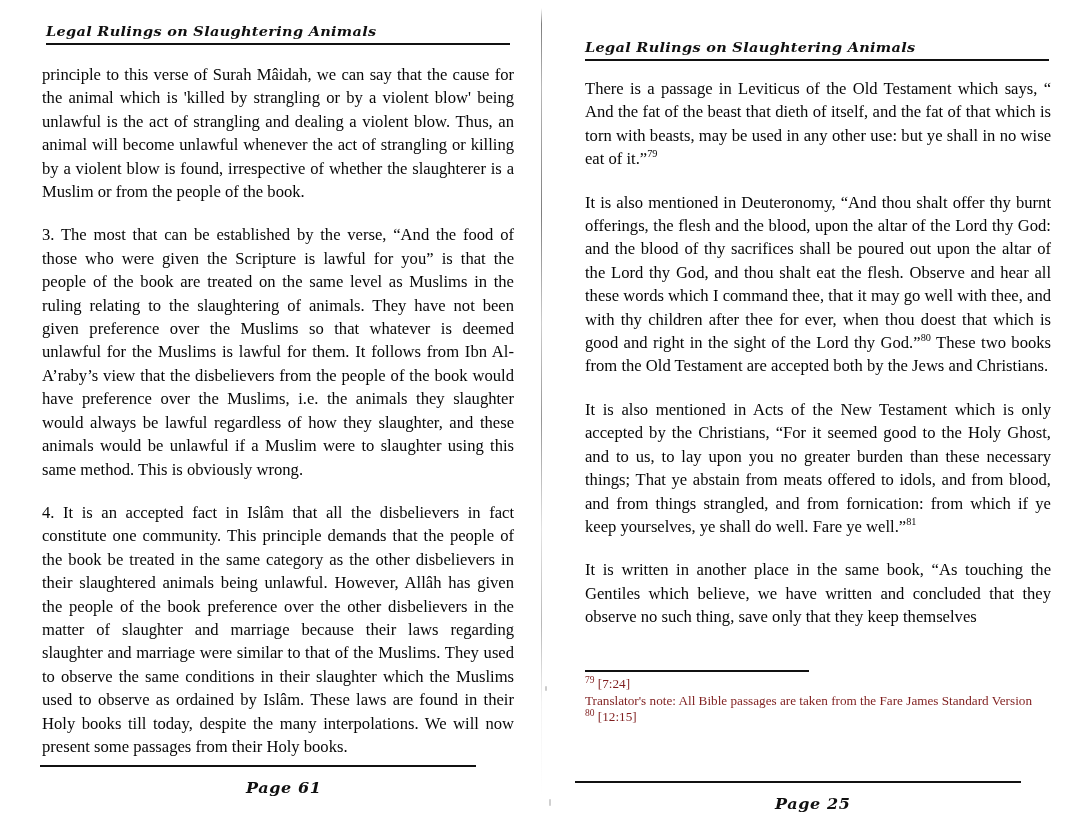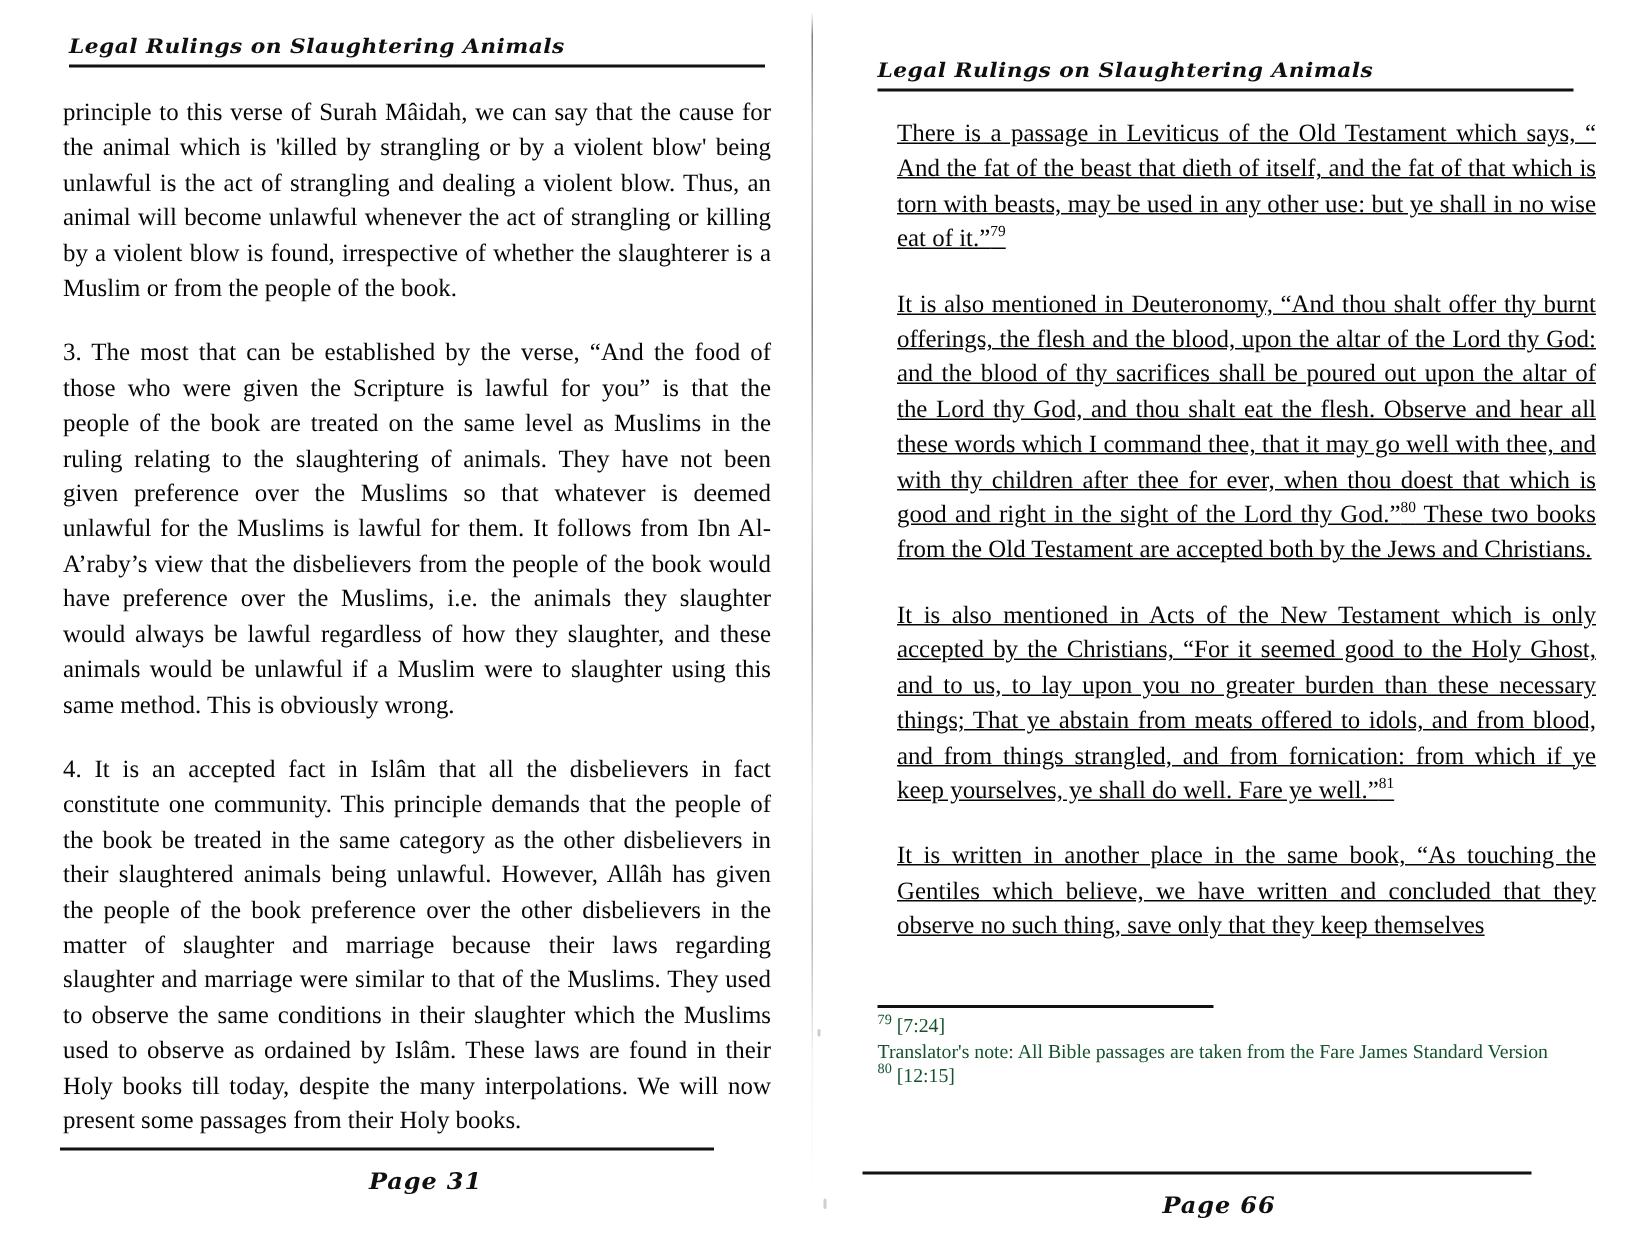--- a/index.html
+++ b/index.html
@@ -104,21 +104,21 @@
     vertical-align: super;
     line-height: 0;
   }
 
   
   .footnotes {
     position: absolute;
     font-size: 13.2px;
     line-height: 16.6px;
     text-align: justify;
-    color: #14532d;
+    color: #7f1d1d;
   }
   .footnotes .fn {
     margin: 0;
     text-align: justify;
   }
   .footnotes .fn sup {
     font-size: 0.72em;
   }
 
   
@@ -151,37 +151,37 @@
     <div class="runhead" style="left:46px; top:22px;">Legal Rulings on Slaughtering Animals</div>
     <div class="rule" style="left:46px; top:43px; width:464px; height:2px;"></div>
 
     <div class="col" style="left:42px; top:63px; width:472px;">
       <p>principle to this verse of Surah Mâidah, we can say that the cause for the animal which is 'killed by strangling or by a violent blow' being unlawful is the act of strangling and dealing a violent blow. Thus, an animal will become unlawful whenever the act of strangling or killing by a violent blow is found, irrespective of whether the slaughterer is a Muslim or from the people of the book.</p>
       <p>3. The most that can be established by the verse, “And the food of those who were given the Scripture is lawful for you” is that the people of the book are treated on the same level as Muslims in the ruling relating to the slaughtering of animals. They have not been given preference over the Muslims so that whatever is deemed unlawful for the Muslims is lawful for them. It follows from Ibn Al-A’raby’s view that the disbelievers from the people of the book would have preference over the Muslims, i.e. the animals they slaughter would always be lawful regardless of how they slaughter, and these animals would be unlawful if a Muslim were to slaughter using this same method. This is obviously wrong.</p>
       <p>4. It is an accepted fact in Islâm that all the disbelievers in fact constitute one community. This principle demands that the people of the book be treated in the same category as the other disbelievers in their slaughtered animals being unlawful. However, Allâh has given the people of the book preference over the other disbelievers in the matter of slaughter and marriage because their laws regarding slaughter and marriage were similar to that of the Muslims. They used to observe the same conditions in their slaughter which the Muslims used to observe as ordained by Islâm. These laws are found in their Holy books till today, despite the many interpolations. We will now present some passages from their Holy books.</p>
     </div>
 
     <div class="rule" style="left:40px; top:765px; width:436px; height:2px;"></div>
-    <div class="pagenum" style="left:246px; top:778px;">Page 31</div>
+    <div class="pagenum" style="left:246px; top:778px;">Page 61</div>
 
     <div class="speck" style="left:303px; top:789px; width:3px; height:4px; opacity:.45;"></div>
   </div>
 
   <div class="gutter">
     <div class="gline"></div>
     <div class="gmark" style="left:5px; top:686px; opacity:.5;"></div>
     <div class="gmark" style="left:9px; top:799px; height:7px; opacity:.45;"></div>
   </div>
 
   <div class="page page-right">
 
     <div class="runhead" style="left:42px; top:38px;">Legal Rulings on Slaughtering Animals</div>
     <div class="rule" style="left:42px; top:59px; width:464px; height:2px;"></div>
 
-    <div class="col" style="left:55px; top:77px; width:466px;text-decoration:underline;">
+    <div class="col" style="left:42px; top:77px; width:466px;">
 
       <p>
         <span>There is a passage in Leviticus of the Old Testament which says, “ And the fat of the beast that dieth of itself, and the fat of that which is torn with beasts, may be used in any other use: but ye shall in no wise eat of it.”</span><sup>79</sup><span></span>
       </p>
 
       <p>
         <span>It is also mentioned in Deuteronomy, “And thou shalt offer thy burnt offerings, the flesh and the blood, upon the altar of the Lord thy God: and the blood of thy sacrifices shall be poured out upon the altar of the Lord thy God, and thou shalt eat the flesh. Observe and hear all these words which I command thee, that it may go well with thee, and with thy children after thee for ever, when thou doest that which is good and right in the sight of the Lord thy God.”</span><sup>80</sup><span> These two books from the Old Testament are accepted both by the Jews and Christians.</span>
       </p>
 
       <p>
@@ -203,16 +203,16 @@
       <p class="fn">
         <span>Translator's note: All Bible passages are taken from the Fare James Standard Version</span>
       </p>
       <p class="fn">
         <sup>80</sup>
         <span>[12:15]</span>
       </p>
     </div>
 
     <div class="rule" style="left:32px; top:781px; width:446px; height:2px;"></div>
-    <div class="pagenum" style="left:232px; top:794px;">Page 66</div>
+    <div class="pagenum" style="left:232px; top:794px;">Page 25</div>
   </div>
 
 </div>
 
 </body></html>

